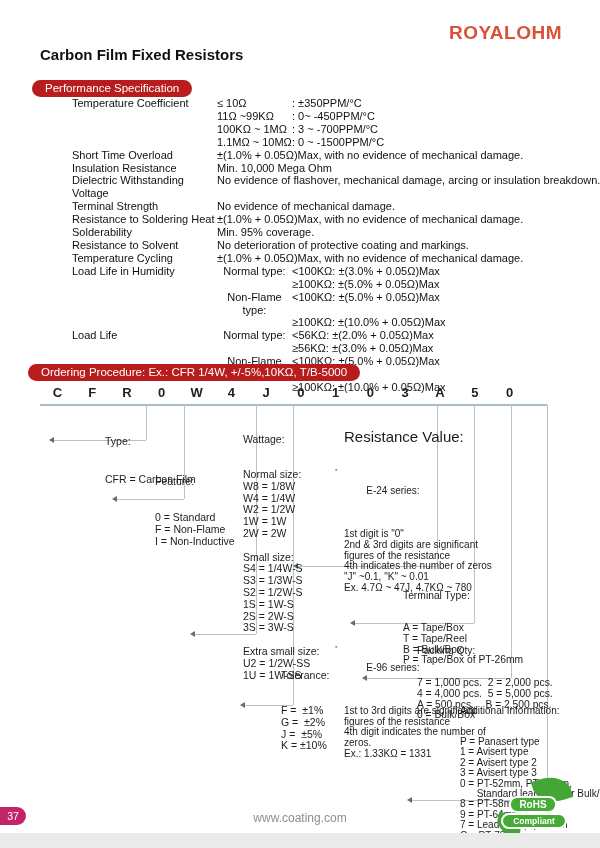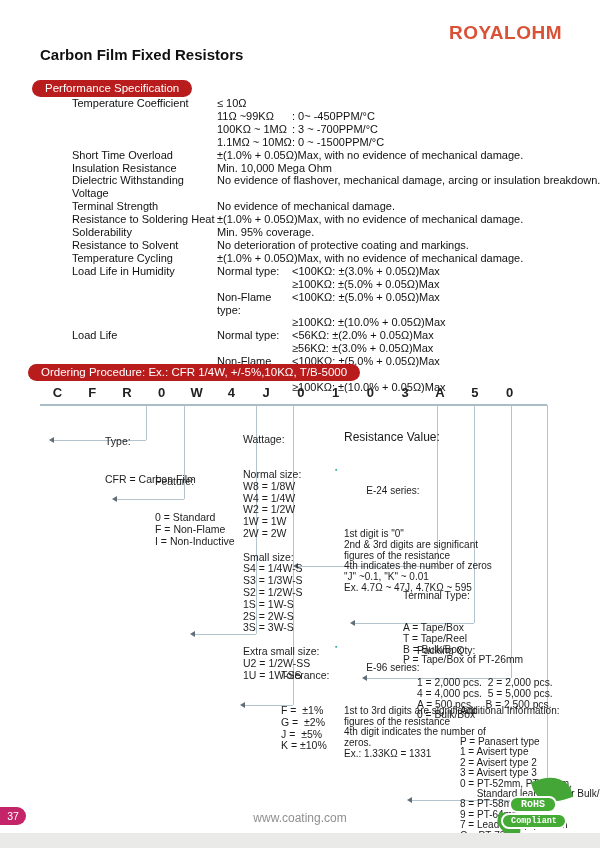--- a/index.html
+++ b/index.html
@@ -10,21 +10,21 @@
   .title{position:absolute;left:40px;top:46px;margin:0;font-size:15px;font-weight:bold;color:#101010;}
   .badge{position:absolute;background:#b91c1c;color:#fff;font-size:11.5px;height:17px;
          line-height:17px;padding:0 13px;border-radius:9px;white-space:pre;}
   .badge1{left:32px;top:80px;}
   .badge2{left:28px;top:364px;}
   
   .spec{position:absolute;left:72px;top:97px;width:512px;font-size:11px;color:#111;}
   .srow{display:flex;line-height:12.9px;}
   .sl{width:145px;flex:none;}
   .srange{width:75px;flex:none;}
-  .stype{width:75px;flex:none;}
+  .stype{width:75px;flex:none;text-align:center;}
   .sval{flex:1;white-space:pre;}
   
   .diagram{position:absolute;left:0;top:387px;width:600px;height:430px;}
   .code-row{position:absolute;left:40px;top:-2px;width:487px;display:flex;
             font-size:13px;font-weight:bold;color:#222;}
   .code-char{flex:1;text-align:center;}
   .rule{position:absolute;left:40px;top:17px;width:507px;height:2px;background:#a9bdc7;}
   .vl{position:absolute;width:1px;background:#b4c4ce;}
   .hl{position:absolute;height:1px;background:#b4c4ce;}
   .arr{position:absolute;width:0;height:0;border-top:3px solid transparent;
@@ -34,21 +34,21 @@
   .bullet-row{position:relative;}
   .bullet{position:absolute;left:-9px;top:1px;font-size:7px;color:#3aa79b;}
   
   .page-badge{position:absolute;left:0;top:807px;width:26px;height:18px;background:#c42568;
               color:#fff;border-radius:0 10px 10px 0;text-align:center;font-size:10.5px;line-height:18px;}
   .update{position:absolute;left:37px;top:832px;font-family:"DejaVu Sans Mono",monospace;
           font-size:12.5px;font-weight:bold;color:#404040;letter-spacing:.5px;}
   .website{position:absolute;left:50%;transform:translateX(-50%);top:811px;
            font-size:12px;color:#8f8f8f;}
   .bottom-strip{position:absolute;left:0;bottom:0;width:600px;height:15px;background:#eaeae8;}
-  .rohs{position:absolute;right:32px;top:783px;width:68px;height:56px;font-family:Liberation Mono, monospace;}
+  .rohs{position:absolute;right:32px;top:783px;width:68px;height:56px;}
   .leaf{position:absolute;background:#43a636;border-radius:0 75% 0 75%;}
   .leaf1{right:-2px;top:-7px;width:36px;height:27px;transform:rotate(-18deg);}
   .leaf2{left:-4px;bottom:4px;width:26px;height:20px;transform:rotate(18deg);}
   .rohs-pill{position:absolute;background:#44ab35;border:2px solid #fff;color:#fff;
              font-weight:bold;text-align:center;border-radius:8px;z-index:2;}
   .rp1{top:13px;left:9px;width:44px;height:13px;font-size:10px;line-height:13px;}
   .rp2{top:30px;left:1px;width:62px;height:12px;font-size:8.5px;line-height:12px;}
 </style>
 </head>
 <body>
@@ -57,20 +57,21 @@
 
   <div class="brand">ROYALOHM</div>
   <h1 class="title">Carbon Film Fixed Resistors</h1>
 
   <div class="badge badge1">Performance Specification</div>
 
   <div class="spec">
     <div class="srow">
       <div class="sl">Temperature Coefficient</div>
       <div class="srange">≤ 10Ω</div>
+      <div class="sval">: ±350PPM/°C</div>
     </div>
     <div class="srow">
       <div class="sl"></div>
       <div class="srange">11Ω ~99KΩ</div>
       <div class="sval">: 0~ -450PPM/°C</div>
     </div>
     <div class="srow">
       <div class="sl"></div>
       <div class="srange">100KΩ ~ 1MΩ</div>
       <div class="sval">: 3 ~ -700PPM/°C</div>
@@ -219,42 +220,42 @@
       <div>Wattage:</div>
       <div><div class="bl">Normal size:</div><div class="bl">W8 = 1/8W</div><div class="bl">W4 = 1/4W</div><div class="bl">W2 = 1/2W</div><div class="bl">1W = 1W</div><div class="bl">2W = 2W</div><div class="bl">&nbsp;</div><div class="bl">Small size:</div><div class="bl">S4 = 1/4W-S</div><div class="bl">S3 = 1/3W-S</div><div class="bl">S2 = 1/2W-S</div><div class="bl">1S = 1W-S</div><div class="bl">2S = 2W-S</div><div class="bl">3S = 3W-S</div><div class="bl">&nbsp;</div><div class="bl">Extra small size:</div><div class="bl">U2 = 1/2W-SS</div><div class="bl">1U = 1W-SS</div></div>
     </div>
 
     <div class="tbox" style="left:234px;top:259px">
       <div>Tolerance:</div>
       <div><div class="bl">F =  ±1%</div><div class="bl">G =  ±2%</div><div class="bl">J =  ±5%</div><div class="bl">K = ±10%</div></div>
     </div>
 
     <div class="tbox" style="left:297px;top:22px;font-size:10px;line-height:10.8px">
-      <div style="font-size:12px;line-height:12px">Resistance Value:</div>
+      <div style="font-size:15px;line-height:12px">Resistance Value:</div>
       <div class="bullet-row">
         <span class="bullet">▪</span>
         <span>E-24 series:</span>
       </div>
-      <div><div class="bl">1st digit is "0"</div><div class="bl">2nd &amp; 3rd digits are significant</div><div class="bl">figures of the resistance</div><div class="bl">4th indicates the number of zeros</div><div class="bl">"J" ~0.1, "K" ~ 0.01</div><div class="bl">Ex. 4.7Ω ~ 47J, 4.7KΩ ~ 595</div></div>
+      <div><div class="bl">1st digit is "0"</div><div class="bl">2nd &amp; 3rd digits are significant</div><div class="bl">figures of the resistance</div><div class="bl">4th indicates the number of zeros</div><div class="bl">"J" ~0.1, "K" ~ 0.01</div><div class="bl">Ex. 4.7Ω ~ 47J, 4.7KΩ ~ 780</div></div>
       <div style="height:4px"></div>
       <div class="bullet-row">
         <span class="bullet">▪</span>
         <span>E-96 series:</span>
       </div>
       <div><div class="bl">1st to 3rd digits are significant</div><div class="bl">figures of the resistance</div><div class="bl">4th digit indicates the number of</div><div class="bl">zeros.</div><div class="bl">Ex.: 1.33KΩ = 1331</div></div>
     </div>
 
     <div class="tbox" style="left:356px;top:182px;font-size:10.3px;line-height:10.8px">
       <div>Terminal Type:</div>
       <div><div class="bl">A = Tape/Box</div><div class="bl">T = Tape/Reel</div><div class="bl">B = Bulk/Box</div><div class="bl">P = Tape/Box of PT-26mm</div></div>
     </div>
 
     <div class="tbox" style="left:370px;top:237px;font-size:10.3px;line-height:10.8px">
       <div>Packing Qty:</div>
-      <div><div class="bl">1 = 2,000 pcs.  2 = 2,000 pcs.</div><div class="bl">4 = 4,000 pcs.  5 = 5,000 pcs.</div><div class="bl">A = 500 pcs.    B = 2,500 pcs.</div><div class="bl">0 = Bulk/Box</div></div>
+      <div><div class="bl">7 = 1,000 pcs.  2 = 2,000 pcs.</div><div class="bl">4 = 4,000 pcs.  5 = 5,000 pcs.</div><div class="bl">A = 500 pcs.    B = 2,500 pcs.</div><div class="bl">0 = Bulk/Box</div></div>
     </div>
 
     <div class="tbox" style="left:413px;top:298px;font-size:10px;line-height:10.4px">
       <div>Additional Information:</div>
       <div><div class="bl">P = Panasert type</div><div class="bl">1 = Avisert type</div><div class="bl">2 = Avisert type 2</div><div class="bl">3 = Avisert type 3</div><div class="bl">0 = PT-52mm, PT-26mm,</div><div class="bl">      Standard lead wire for Bulk/Box</div><div class="bl">8 = PT-58mm</div><div class="bl">9 = PT-64mm</div><div class="bl">7 = Lead wire (H) 36mm</div><div class="bl">C = PT-73mm</div></div>
     </div>
   </div>
 
   <div class="page-badge">37</div>
   <div class="update">Update : 18.08.2016</div>

